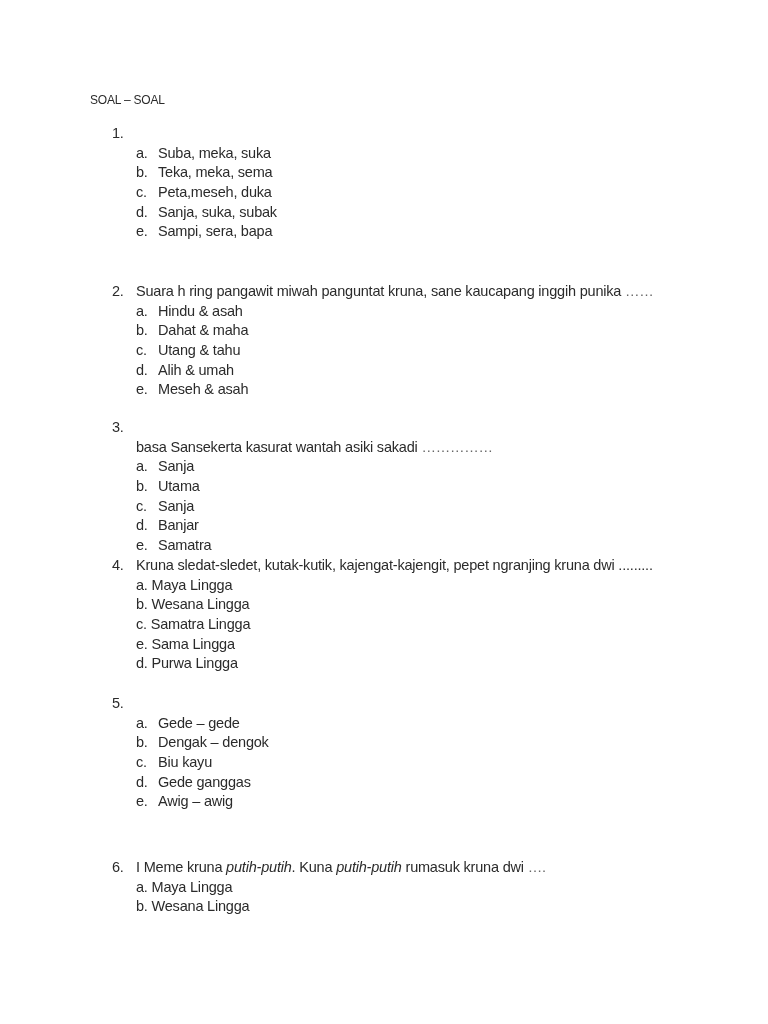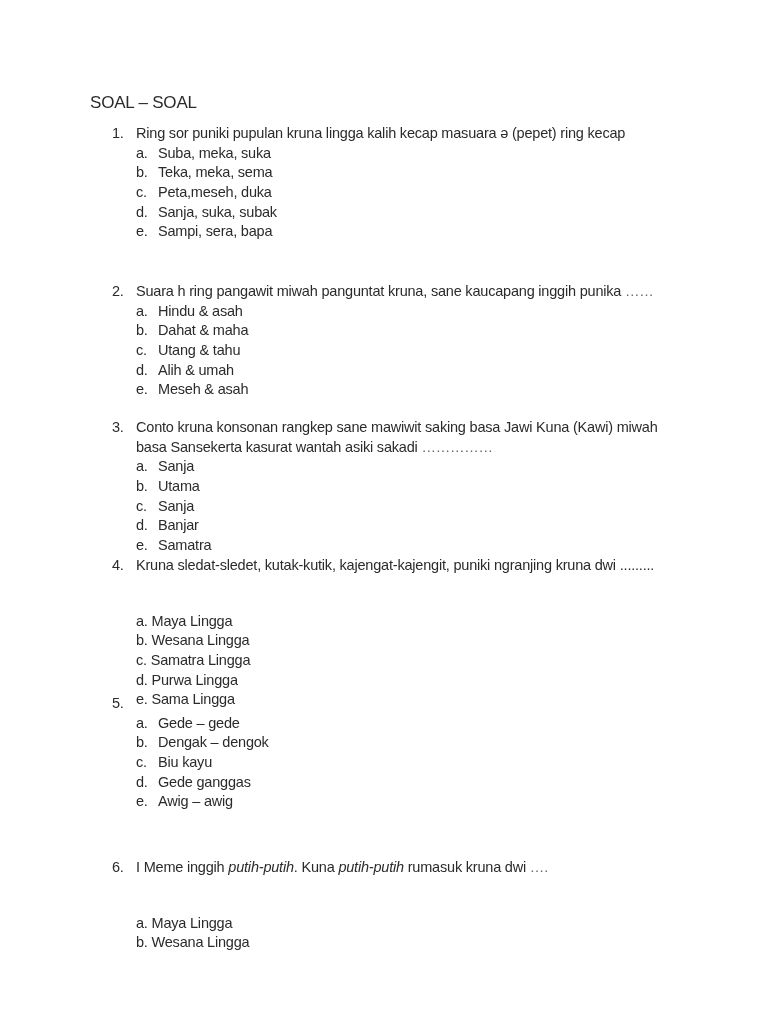--- a/index.html
+++ b/index.html
@@ -4,42 +4,41 @@
 <style>
   html, body { margin: 0; padding: 0; background: #ffffff; }
   body {
     width: 768px; height: 1024px; position: relative; overflow: hidden;
     font-family: "Liberation Sans", sans-serif;
     color: #2b2b2b;
     font-size: 14.5px;
     letter-spacing: -0.2px;
   }
   .page { position: absolute; left: 0; top: 0; width: 768px; height: 1024px; }
-  .title { position: absolute; left: 90px; top: 93px; font-size: 17px; }
+  .title { position: absolute; left: 90px; top: 93px; font-size: 12px; }
   .q { position: absolute; left: 112px; width: 580px; }
   .q-line { height: 19.7px; line-height: 19.7px; white-space: nowrap; position: relative; }
   .q-num { position: absolute; left: 0; }
   .q-text { position: absolute; left: 24px; }
   .q-text .dim { color: #666; }
   .q-text em { font-style: italic; }
   .opt-letter { position: absolute; left: 24px; }
   .opt-text { position: absolute; left: 46px; text-align: right; }
-  .opt-inline { position: absolute; left: 24px; margin-top: 36px; }
+  .opt-inline { position: absolute; left: 24px; }
 </style>
 </head>
 <body>
 
 <div class="page">
 
   <div class="title">SOAL – SOAL</div>
 
   <div class="q" style="top:124px;">
     <div class="q-line">
       <span class="q-num">1.</span>
-      <span class="q-text">Ring sor puniki pupulan kruna lingga kalih kecap masuara ə (pepet) ring kecap</span>
     </div>
     <div class="q-line">
         <span class="opt-letter">a.</span>
         <span class="opt-text">Suba, meka, suka</span>
       </div>
     <div class="q-line">
         <span class="opt-letter">b.</span>
         <span class="opt-text">Teka, meka, sema</span>
       </div>
     <div class="q-line">
@@ -79,21 +78,20 @@
       </div>
     <div class="q-line">
         <span class="opt-letter">e.</span>
         <span class="opt-text">Meseh &amp; asah</span>
       </div>
   </div>
 
   <div class="q" style="top:418px;">
     <div class="q-line">
       <span class="q-num">3.</span>
-      <span class="q-text">Conto kruna konsonan rangkep sane mawiwit saking basa Jawi Kuna (Kawi) miwah</span>
     </div>
     <div class="q-line">
       <span class="q-text"><span>basa Sansekerta kasurat wantah asiki sakadi</span> <span class="dim">……………</span></span>
     </div>
     <div class="q-line">
         <span class="opt-letter">a.</span>
         <span class="opt-text">Sanja</span>
       </div>
     <div class="q-line">
         <span class="opt-letter">b.</span>
@@ -109,36 +107,36 @@
       </div>
     <div class="q-line">
         <span class="opt-letter">e.</span>
         <span class="opt-text">Samatra</span>
       </div>
   </div>
 
   <div class="q" style="top:556px;">
     <div class="q-line">
       <span class="q-num">4.</span>
-      <span class="q-text">Kruna sledat-sledet, kutak-kutik, kajengat-kajengit, puniki ngranjing kruna dwi .........</span>
+      <span class="q-text">Kruna sledat-sledet, kutak-kutik, kajengat-kajengit, pepet ngranjing kruna dwi .........</span>
     </div>
     <div class="q-line">
         <span class="opt-inline">a. Maya Lingga</span>
       </div>
     <div class="q-line">
         <span class="opt-inline">b. Wesana Lingga</span>
       </div>
     <div class="q-line">
         <span class="opt-inline">c. Samatra Lingga</span>
       </div>
     <div class="q-line">
-        <span class="opt-inline">d. Purwa Lingga</span>
+        <span class="opt-inline">e. Sama Lingga</span>
       </div>
     <div class="q-line">
-        <span class="opt-inline">e. Sama Lingga</span>
+        <span class="opt-inline">d. Purwa Lingga</span>
       </div>
   </div>
 
   <div class="q" style="top:694px;">
     <div class="q-line">
       <span class="q-num">5.</span>
     </div>
     <div class="q-line">
         <span class="opt-letter">a.</span>
         <span class="opt-text">Gede – gede</span>
@@ -157,21 +155,21 @@
       </div>
     <div class="q-line">
         <span class="opt-letter">e.</span>
         <span class="opt-text">Awig – awig</span>
       </div>
   </div>
 
   <div class="q" style="top:858px;">
     <div class="q-line">
       <span class="q-num">6.</span>
-      <span class="q-text"><span>I Meme inggih </span><em>putih-putih</em><span>. Kuna </span><em>putih-putih</em><span> rumasuk kruna dwi </span><span class="dim">….</span></span>
+      <span class="q-text"><span>I Meme kruna </span><em>putih-putih</em><span>. Kuna </span><em>putih-putih</em><span> rumasuk kruna dwi </span><span class="dim">….</span></span>
     </div>
     <div class="q-line">
         <span class="opt-inline">a. Maya Lingga</span>
       </div>
     <div class="q-line">
         <span class="opt-inline">b. Wesana Lingga</span>
       </div>
   </div>
 
 </div>

